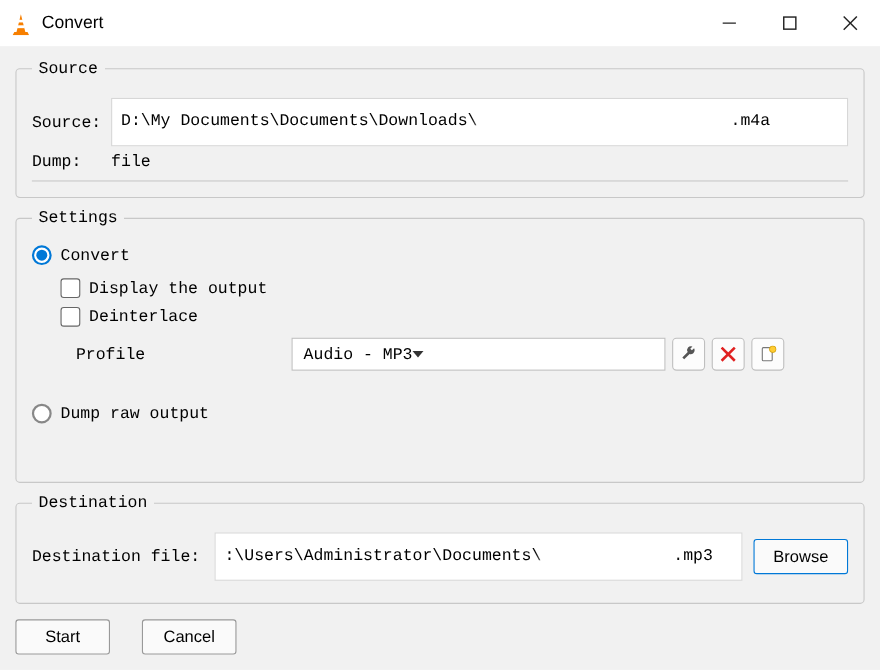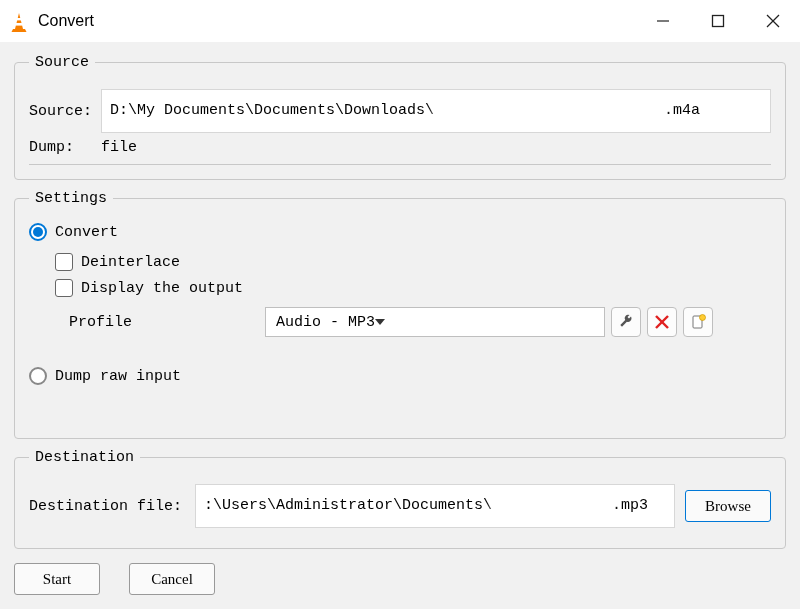--- a/index.html
+++ b/index.html
@@ -129,21 +129,21 @@
     background:#fcfcfc;
     display:flex; align-items:center; justify-content:center;
     margin-left:6px;
   }
 
   .destfield { flex:1; margin: 0 10px 0 4px;}
   .btn {
     height:32px; min-width:86px;
     border:1px solid #999; border-radius:3px;
     background:#fafafa;
-    font-family:Liberation Serif, serif; font-size:15px;
+    font-family:Liberation Sans, sans-serif; font-size:15px;
     padding: 0 14px;
     display:inline-flex; align-items:center; justify-content:center;
   }
   .btn.primary-outline { border:1.5px solid var(--accent); }
 
   .footer {
     display:flex; justify-content:flex-start; gap:29px;
     padding: 10px 4px 0 0;
   }
 </style>
@@ -203,25 +203,25 @@
     <legend>Settings</legend>
 
     <div class="radio selected" style="margin:4px 0 12px 0">
       <span class="dot"></span>
       <span>Convert</span>
     </div>
 
     <div class="indent">
       <div class="check" style="margin:8px 0">
         <span class="box"></span>
-        <span>Deinterlace</span>
+        <span>Display the output</span>
       </div>
       <div class="check" style="margin:8px 0">
         <span class="box"></span>
-        <span>Display the output</span>
+        <span>Deinterlace</span>
       </div>
     </div>
 
     <div class="profile-row">
       <span class="plabel">Profile</span>
       <div class="combo">
         <span>Audio - MP3</span>
         <span class="arrow"></span>
       </div>
       <div class="iconbtn">
@@ -238,21 +238,21 @@
       <div class="iconbtn">
         <svg width="16" height="16" viewBox="0 0 16 16">
           <rect x="3" y="2" width="9" height="12" rx="1" fill="#fff" stroke="#777"></rect>
           <circle cx="12.5" cy="3.5" r="3" fill="#ffcc33" stroke="#cc9900" stroke-width="0.7"></circle>
         </svg>
       </div>
     </div>
 
     <div class="radio" style="margin:30px 0 4px 0">
       <span class="dot"></span>
-      <span>Dump raw input</span>
+      <span>Dump raw output</span>
     </div>
   </fieldset>
 
   <fieldset>
     <legend>Destination</legend>
     <div class="row">
       <span class="label">Destination file: </span>
       <div class="textfield destfield">
         <span>:\Users\Administrator\Documents\</span>
         <span class="blurbox" style="width:120px"></span>

